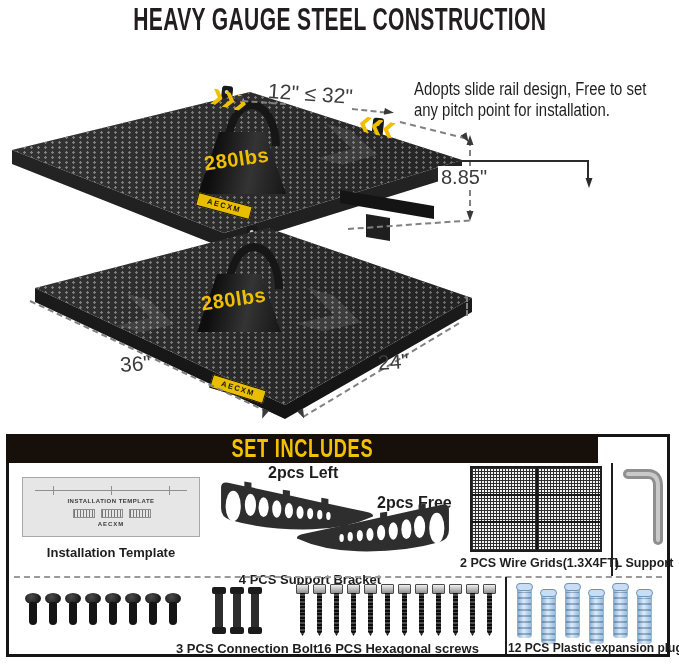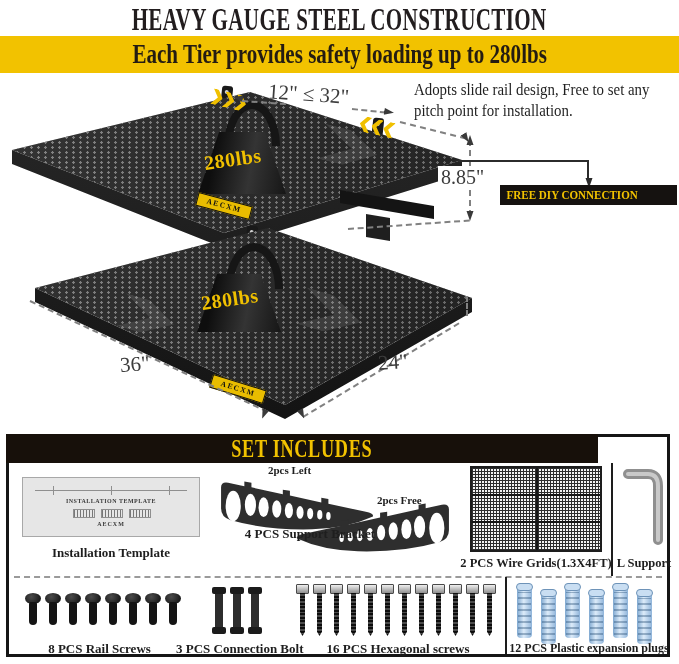--- a/index.html
+++ b/index.html
@@ -1,17 +1,17 @@
 <!DOCTYPE html>
 <html><head>
 <meta charset="utf-8">
 <style>
   html,body{margin:0;padding:0;background:#fff;}
   #page{position:relative;width:679px;height:664px;background:#fff;overflow:hidden;
-        font-family:Liberation Serif, serif;}
+        font-family:Liberation Sans, sans-serif;}
   .abs{position:absolute;}
   .shape{position:absolute;left:0;top:0;width:679px;height:664px;}
   
   .title{position:absolute;left:0;top:2px;width:679px;text-align:center;}
   .title span{display:inline-block;font-size:31px;font-weight:bold;color:#221d1e;
               transform:scaleX(.68);transform-origin:center;white-space:nowrap;letter-spacing:.5px;}
   .banner{position:absolute;left:0;top:36px;width:679px;height:37px;background:#F2C200;text-align:center;}
   .banner span{display:inline-block;font-size:27px;font-weight:bold;color:#241c12;line-height:37px;
                transform:scaleX(.78);transform-origin:center;white-space:nowrap;}
   
@@ -52,21 +52,21 @@
                  padding-left:8px;transform:scaleX(.82);transform-origin:left center;white-space:nowrap;}
   .diy-body{position:absolute;left:500px;top:205px;width:177px;height:148px;background:#F2C200;box-sizing:border-box;
             padding:10px 9px 0;font-size:13.5px;font-weight:bold;line-height:1.43;color:#1c1c1c;text-align:justify;}
   
   .setbox{position:absolute;left:6px;top:434px;width:664px;height:223px;border:3px solid #151515;
           box-sizing:border-box;background:#fff;}
   .sethead{position:absolute;left:6px;top:434px;width:592px;height:29px;background:#17100a;text-align:center;}
   .sethead span{display:inline-block;font-size:26px;font-weight:bold;color:#F2C200;line-height:29px;
                 transform:scaleX(.7);transform-origin:center;white-space:nowrap;letter-spacing:1px;}
   .cap{position:absolute;font-weight:bold;font-size:13px;color:#1e1e1e;text-align:center;white-space:nowrap;}
-  .tag{position:absolute;font-weight:bold;font-size:11px;color:#1e1e1e;white-space:nowrap;}
+  .tag{position:absolute;font-weight:bold;font-size:16px;color:#1e1e1e;white-space:nowrap;}
   .tpl{position:absolute;left:22px;top:477px;width:178px;height:60px;background:#e6e6e6;border:1px solid #a8a8a8;box-sizing:border-box;}
   .tpl .l1{position:absolute;left:12px;top:12px;width:152px;border-top:1px solid #8f8f8f;}
   .tpl .tk{position:absolute;top:8px;height:9px;border-left:1px solid #8f8f8f;}
   .tpl .t1{position:absolute;left:0;top:20px;width:100%;text-align:center;font-size:6px;font-weight:bold;color:#3a3a3a;letter-spacing:.5px;}
   .tpl .bc{position:absolute;top:31px;width:20px;height:7px;border:1px solid #8f8f8f;background:repeating-linear-gradient(90deg,#777 0 1px,transparent 1px 3px);}
   .tpl .t2{position:absolute;left:0;top:43px;width:100%;text-align:center;font-size:6px;font-weight:bold;color:#3a3a3a;letter-spacing:1px;}
   .grid{position:absolute;left:470px;top:466px;width:132px;height:86px;box-sizing:border-box;border:2px solid #1d1d1d;
         background-color:#f4f4f4;
         background-image:repeating-linear-gradient(0deg,#2e2e2e 0 1px,transparent 1px 3px),
                          repeating-linear-gradient(90deg,#2e2e2e 0 1px,transparent 1px 3px);}
@@ -98,23 +98,20 @@
                background:repeating-linear-gradient(0deg,rgba(25,65,105,.35) 0 2.5px,transparent 2.5px 6px);}
 </style>
 </head>
 <body>
 
 <div id="page">
 
   <div class="title">
     <span>HEAVY GAUGE STEEL CONSTRUCTION</span>
   </div>
-  <div class="banner">
-    <span>Each Tier provides safety loading up to 280lbs</span>
-  </div>
 
   <div class="tab" style="left:221px;top:86px;transform:rotate(6deg);"></div>
   <div class="tab" style="left:372px;top:118px;transform:rotate(6deg);"></div>
   <div class="shape edge" style="clip-path:polygon(12px 150px,224px 233px,462px 160px,462px 174px,224px 248px,12px 164px);"></div>
   <div class="shape steel" style="clip-path:polygon(12px 150px,250px 92px,462px 160px,224px 233px);"></div>
   <div class="deco" style="left:320px;top:130px;width:58px;height:36px;transform:rotate(14deg);"></div>
 
   <div class="shape" style="clip-path:polygon(340px 190px,434px 206px,434px 219px,340px 203px);background:#141414;"></div>
   <div class="shape" style="clip-path:polygon(366px 214px,390px 218px,390px 241px,366px 237px);background:#1f1f1f;"></div>
 
@@ -146,23 +143,20 @@
   <div class="vdash" style="left:469px;top:140px;height:76px;"></div>
   <div class="tri" style="left:465px;top:135px;transform:rotate(-90deg);"></div>
   <div class="tri" style="left:465px;top:211px;transform:rotate(90deg);"></div>
   <div class="dash" style="left:348px;top:228px;width:122px;transform:rotate(-4deg);"></div>
   <div class="dimbox" style="left:438px;top:166px;">8.85"</div>
 
   <div class="sline" style="left:458px;top:160px;width:131px;height:2px;"></div>
   <div class="sline" style="left:587px;top:160px;width:2px;height:22px;"></div>
   <div class="tri" style="left:584px;top:178px;transform:rotate(90deg);background:#2b2b2b;"></div>
 
-  <div class="diy-head">
-    <span>FREE DIY CONNECTION</span>
-  </div>
 
   <div class="tab" style="left:246px;top:226px;transform:rotate(6deg);"></div>
   <div class="shape edge" style="clip-path:polygon(35px 288px,285px 405px,472px 298px,472px 312px,285px 419px,35px 302px);"></div>
   <div class="shape steel" style="clip-path:polygon(35px 288px,268px 228px,472px 298px,285px 405px);"></div>
   <div class="deco" style="left:300px;top:295px;width:62px;height:38px;transform:rotate(16deg);"></div>
   <div class="deco" style="left:120px;top:300px;width:55px;height:34px;transform:rotate(16deg);"></div>
 
   <div class="handle" style="left:225px;top:243px;width:42px;height:38px;"></div>
   <div class="wbody" style="left:197px;top:274px;width:84px;height:58px;"></div>
   <div class="wlabel" style="left:201px;top:288px;">280lbs</div>
@@ -217,21 +211,21 @@
         <ellipse cx="34" cy="23" rx="5.5" ry="9.5" fill="#fff"></ellipse>
       <ellipse cx="47" cy="25" rx="5" ry="8.5" fill="#fff"></ellipse>
         <ellipse cx="60" cy="26.5" rx="4.5" ry="7.5" fill="#fff"></ellipse>
       <ellipse cx="72" cy="28" rx="4" ry="6.5" fill="#fff"></ellipse>
         <ellipse cx="83" cy="29.5" rx="3.5" ry="5.5" fill="#fff"></ellipse>
       <ellipse cx="93" cy="30.5" rx="3" ry="4.8" fill="#fff"></ellipse>
         <ellipse cx="102.5" cy="31.5" rx="2.6" ry="4" fill="#fff"></ellipse>
       <ellipse cx="111" cy="32.5" rx="2.2" ry="3.4" fill="#fff"></ellipse>
     </svg>
   </div>
-  <div class="cap" style="left:225px;top:526px;width:170px;">4 PCS Support Bracket</div>
+  <div class="cap" style="left:225px;top:572px;width:170px;">4 PCS Support Bracket</div>
 
   <div class="grid">
     <div class="gv"></div>
     <div class="gh" style="top:32%;"></div>
     <div class="gh" style="top:65%;"></div>
   </div>
   <div class="cap" style="left:460px;top:556px;width:152px;font-size:12.5px;">2 PCS Wire Grids(1.3X4FT)</div>
 
   <div class="divv" style="left:611px;top:463px;height:113px;"></div>
 
@@ -246,21 +240,20 @@
   <div class="hr-dash"></div>
 
   <div class="rscrew" style="left:25px;top:593px;"></div>
   <div class="rscrew" style="left:45px;top:593px;"></div>
   <div class="rscrew" style="left:65px;top:593px;"></div>
   <div class="rscrew" style="left:85px;top:593px;"></div>
   <div class="rscrew" style="left:105px;top:593px;"></div>
   <div class="rscrew" style="left:125px;top:593px;"></div>
   <div class="rscrew" style="left:145px;top:593px;"></div>
   <div class="rscrew" style="left:165px;top:593px;"></div>
-  <div class="cap" style="left:22px;top:641px;width:155px;">8 PCS Rail Screws</div>
 
   <div class="bolt" style="left:212px;top:587px;"></div>
   <div class="bolt" style="left:230px;top:587px;"></div>
   <div class="bolt" style="left:248px;top:587px;"></div>
   <div class="cap" style="left:176px;top:641px;width:122px;">3 PCS Connection Bolt</div>
 
   <div class="hex" style="left:296px;top:584px;"></div>
   <div class="hex" style="left:313px;top:584px;"></div>
   <div class="hex" style="left:330px;top:584px;"></div>
   <div class="hex" style="left:347px;top:584px;"></div>

